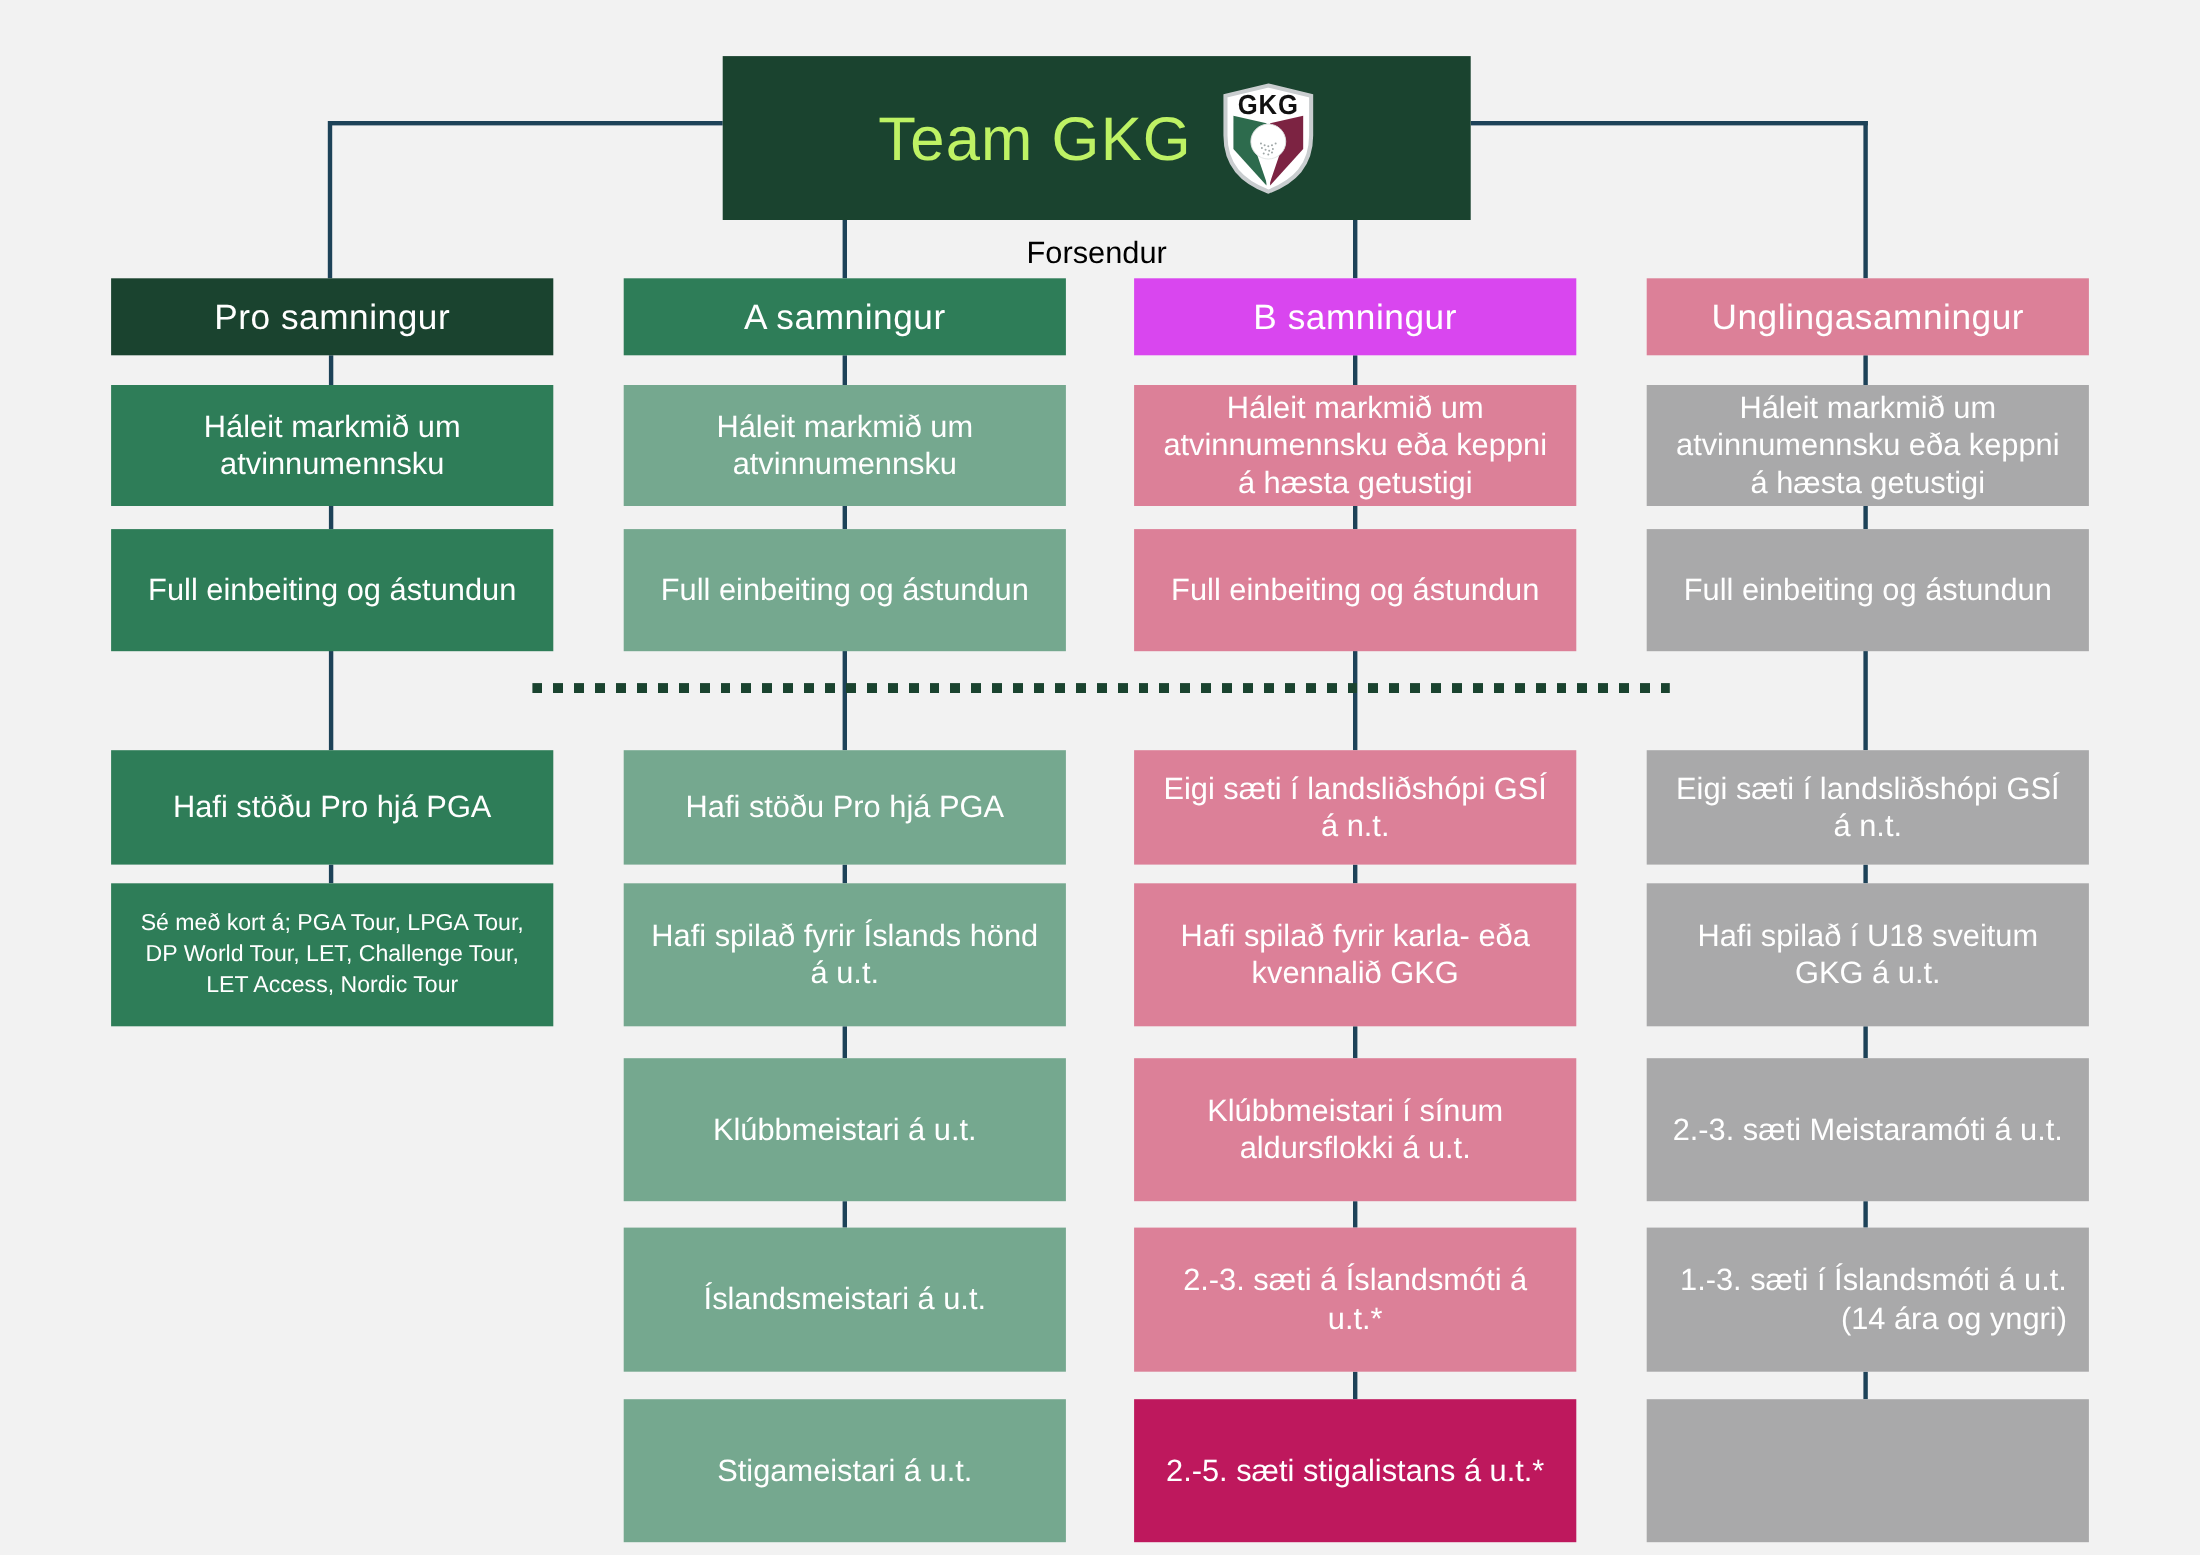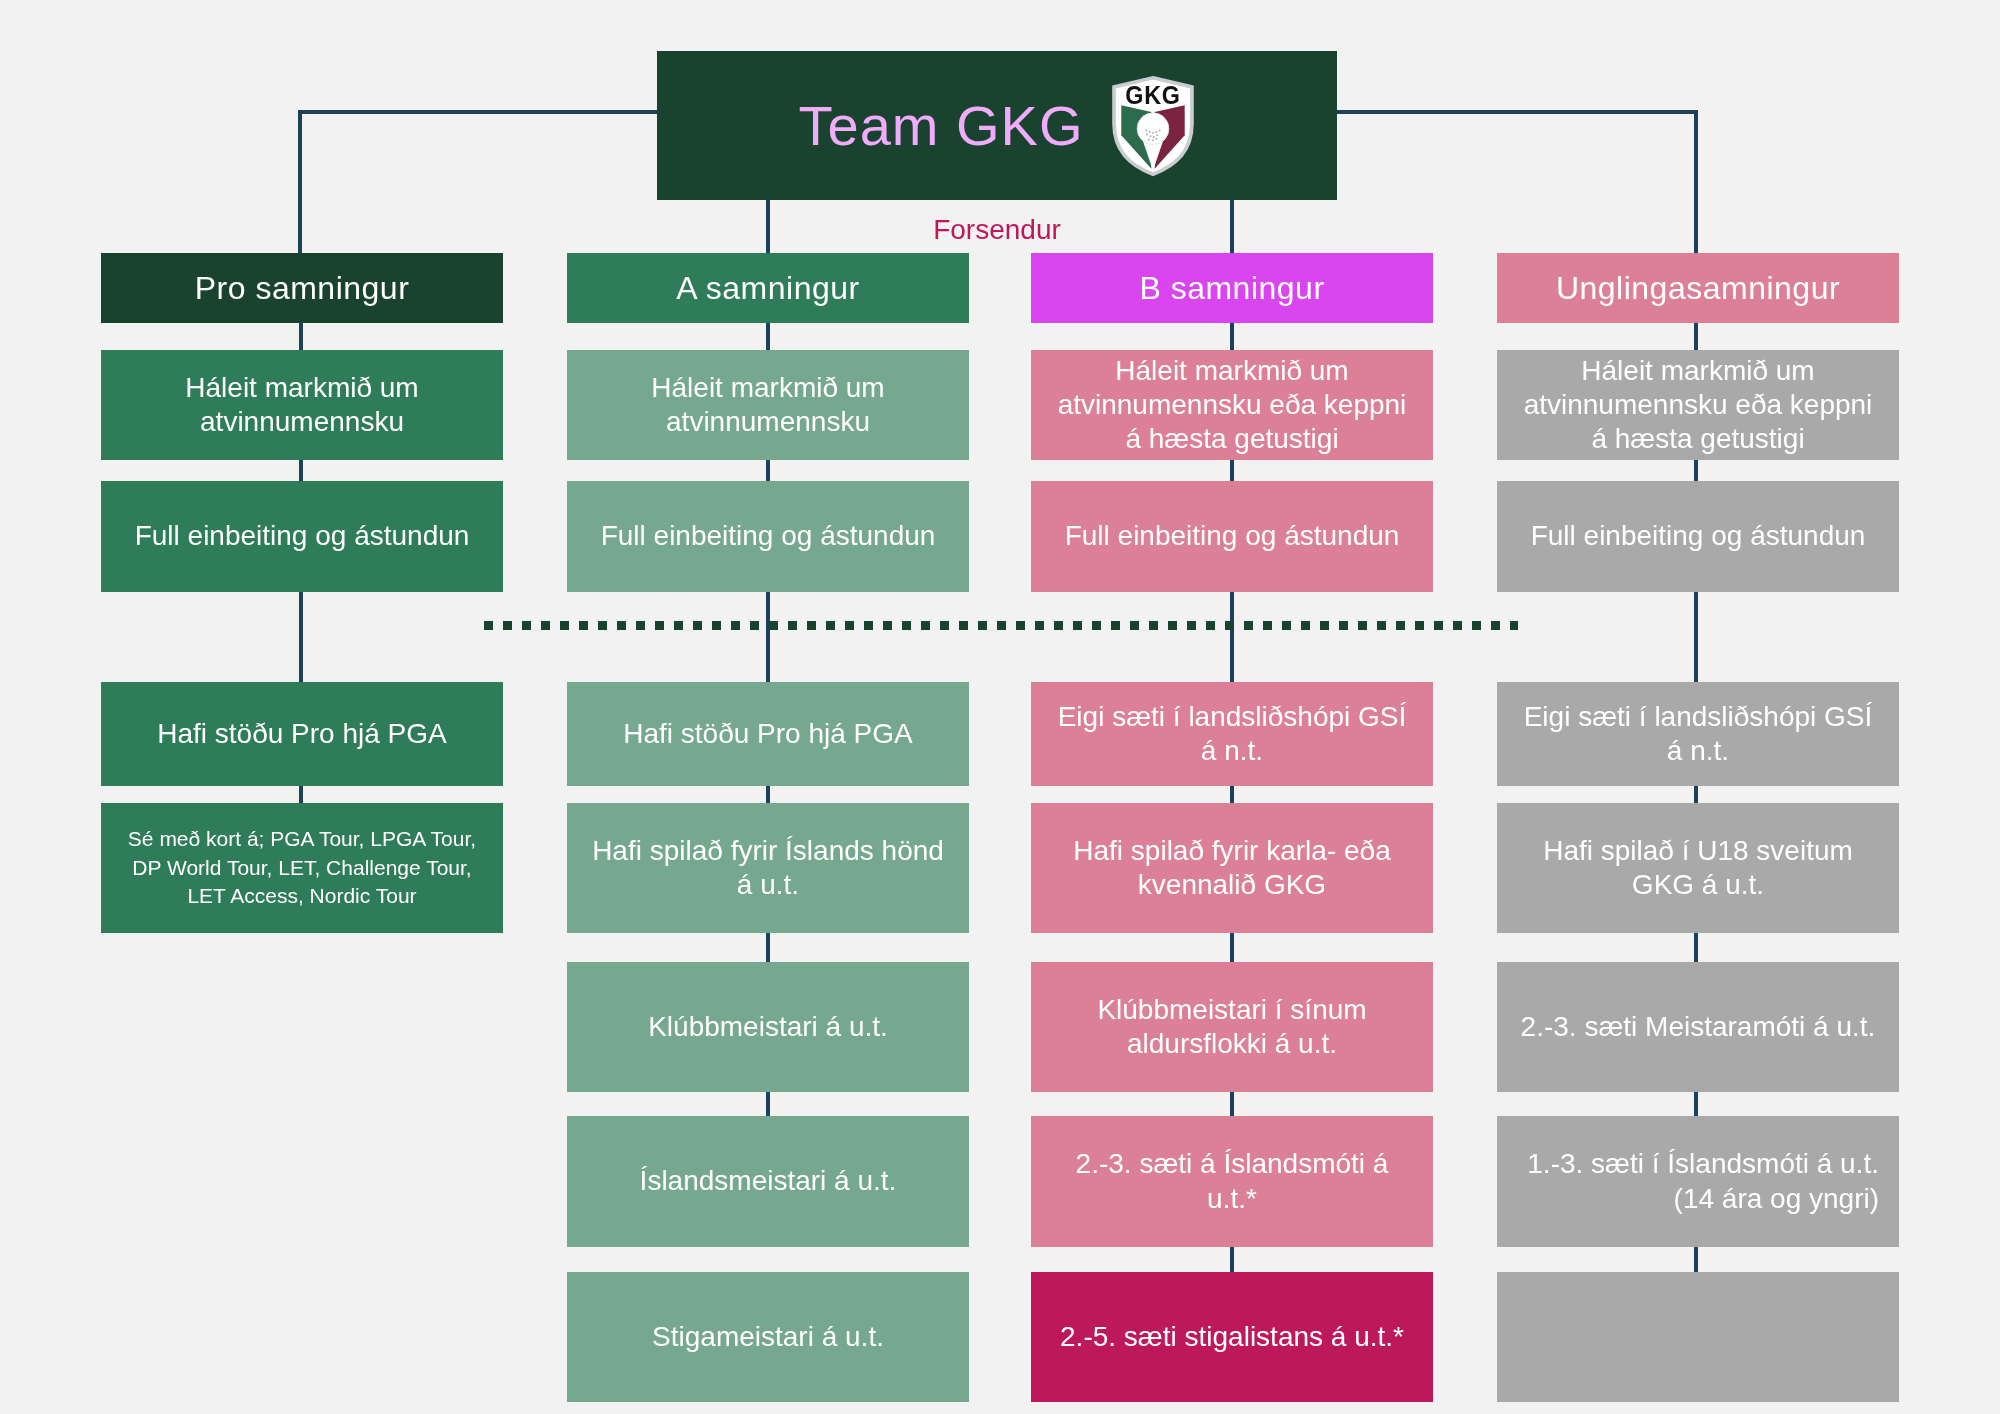--- a/index.html
+++ b/index.html
@@ -22,25 +22,25 @@
   .b4{top:803px;height:130px}
   .b5{top:962px;height:130px}
   .b6{top:1116px;height:131px}
   .b7{top:1272px;height:130px}
   .body-text{font-size:28px;line-height:1.22;}
   .small-text{font-size:21px;line-height:1.35;}
   .ln{position:absolute;}
   .title-box{
     position:absolute;left:657px;top:51px;width:680px;height:149px;
     display:flex;align-items:center;justify-content:center;gap:28px;
-    color:#f0abfc;font-size:56px;letter-spacing:1px;
+    color:#bef264;font-size:56px;letter-spacing:1px;
   }
   .subtitle{
     position:absolute;left:657px;top:214px;width:680px;
-    text-align:center;font-size:28px;color:#be185d;
+    text-align:center;font-size:28px;color:#000000;
   }
   .dash-line{position:absolute;left:484px;top:621px;width:1034px;height:9px;}
 </style>
 </head>
 <body>
 
 <div class="canvas" style="background-color: rgb(242, 242, 242);">
 
   <div class="ln" style="left: 300px; top: 110px; width: 357px; height: 4px; background-color: rgb(29, 66, 88);"></div>
   <div class="ln" style="left: 298px; top: 110px; width: 4px; height: 143px; background-color: rgb(29, 66, 88);"></div>

